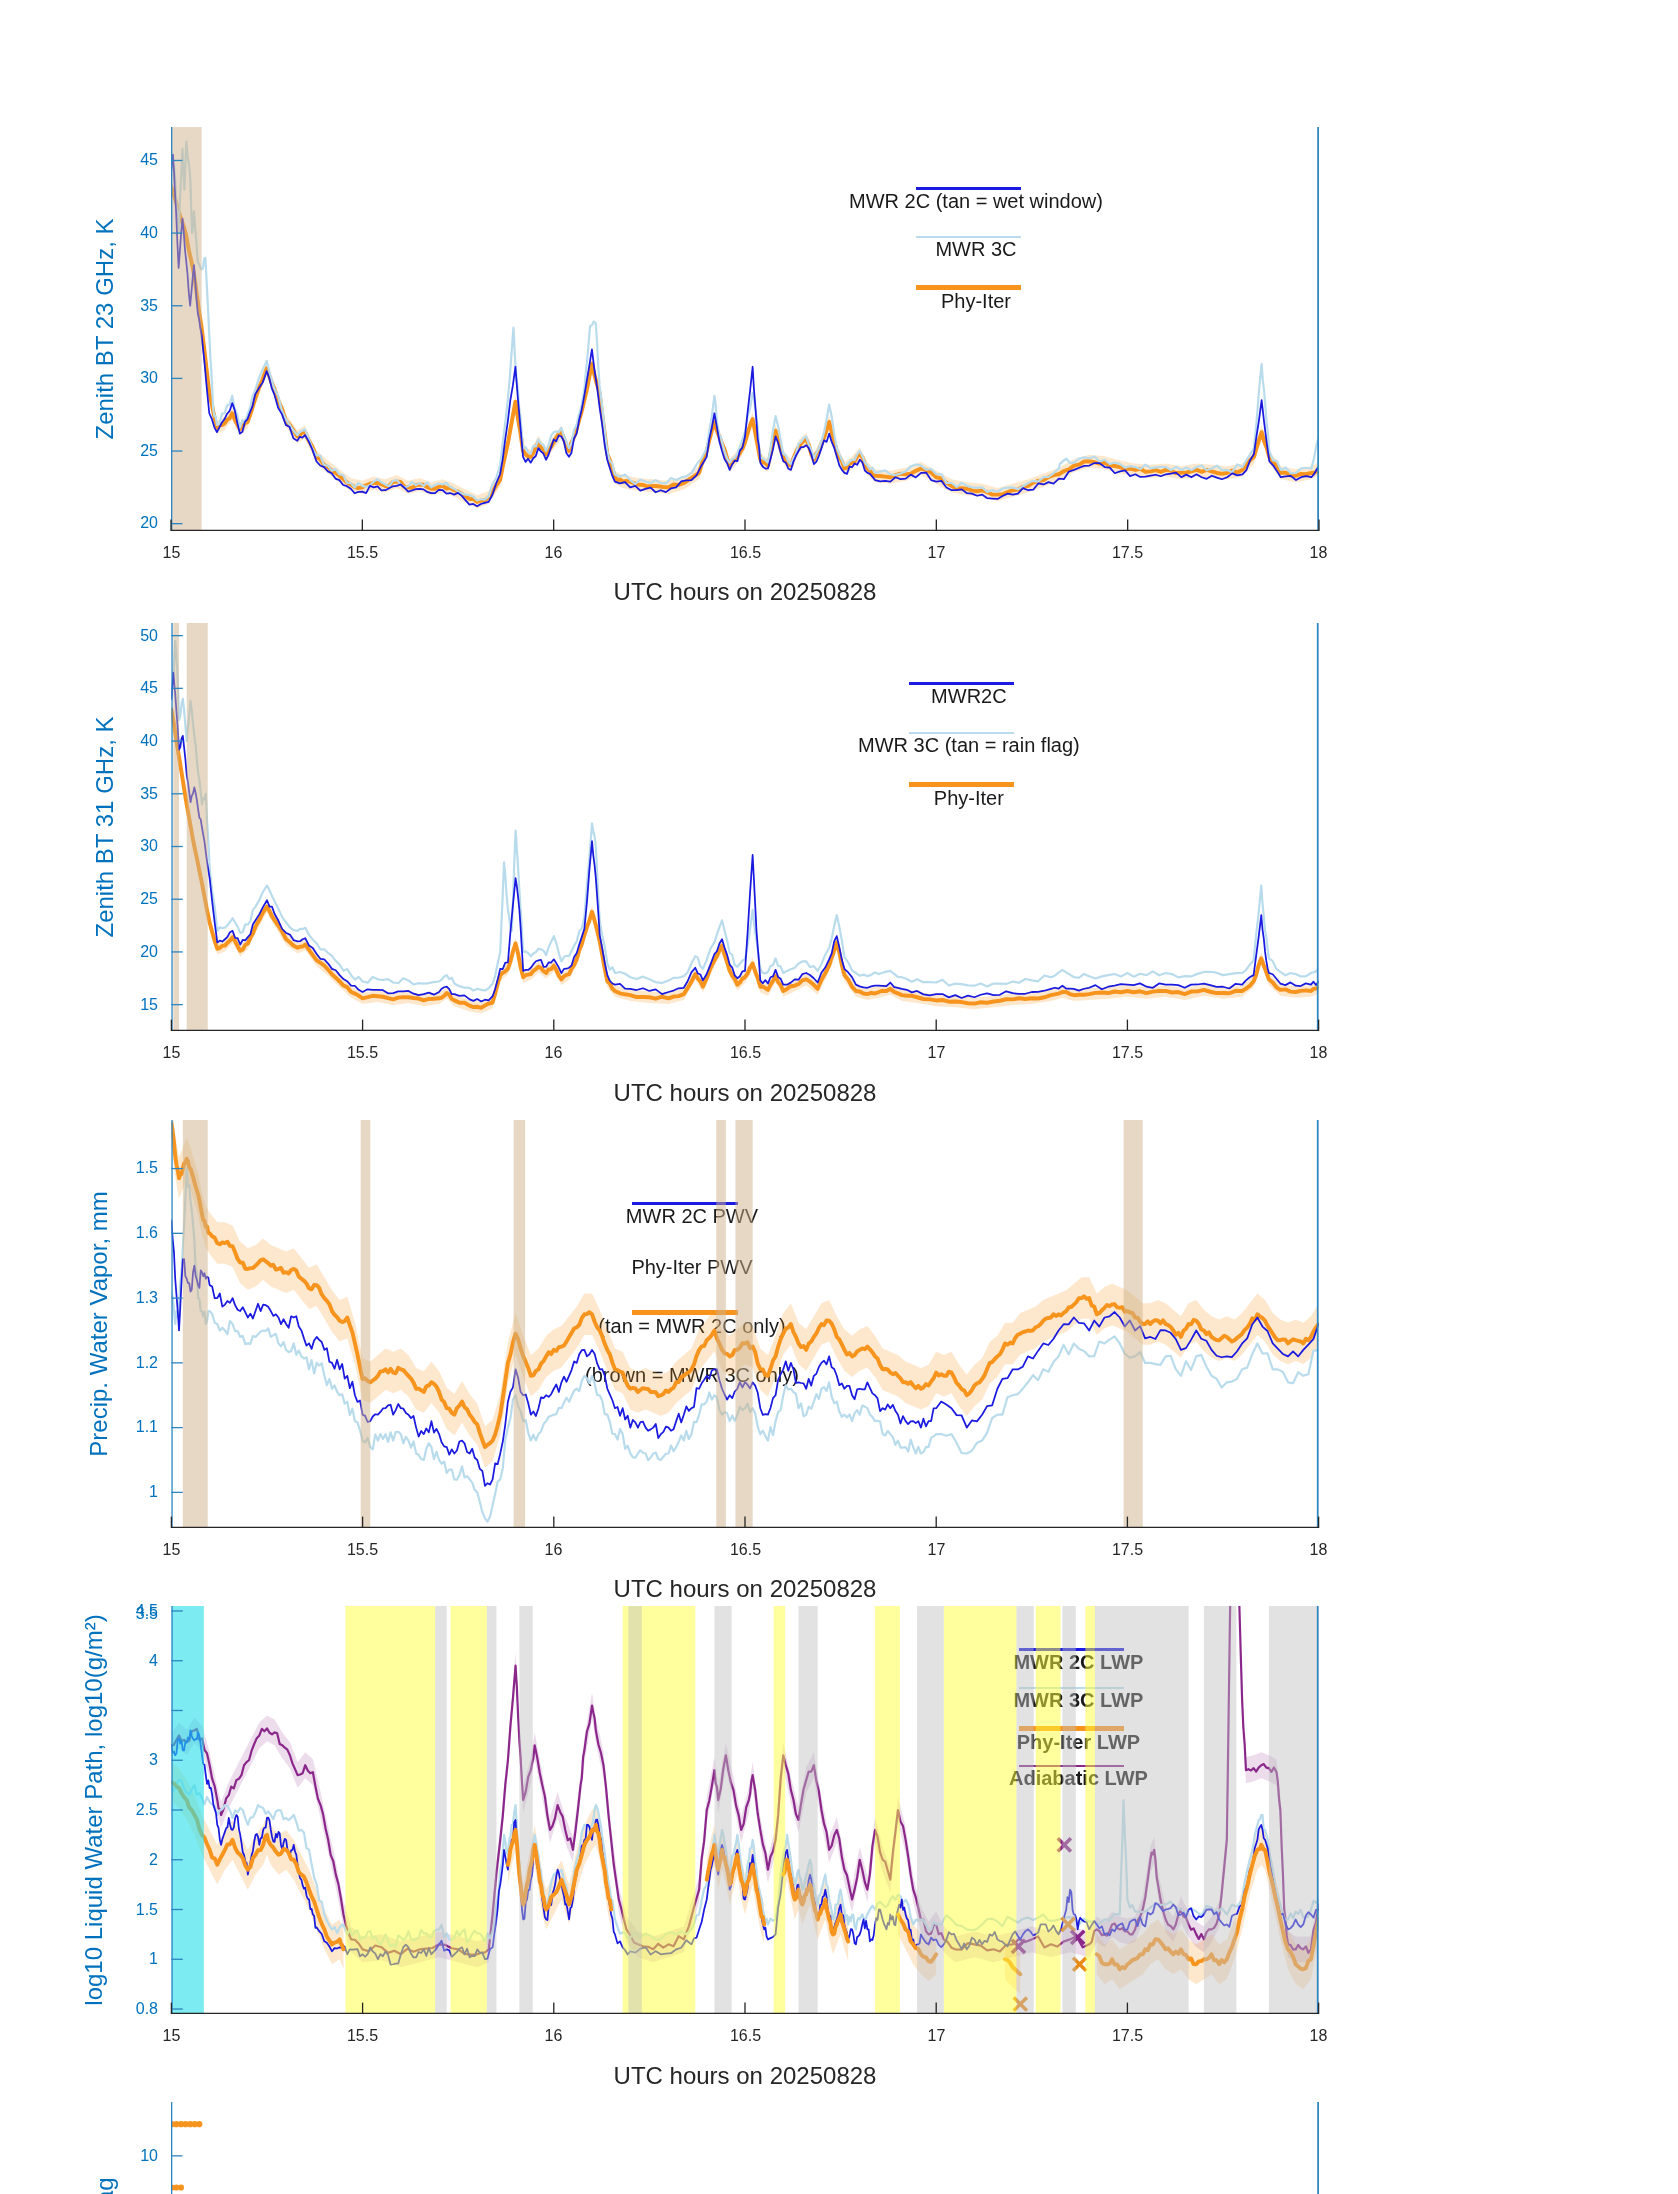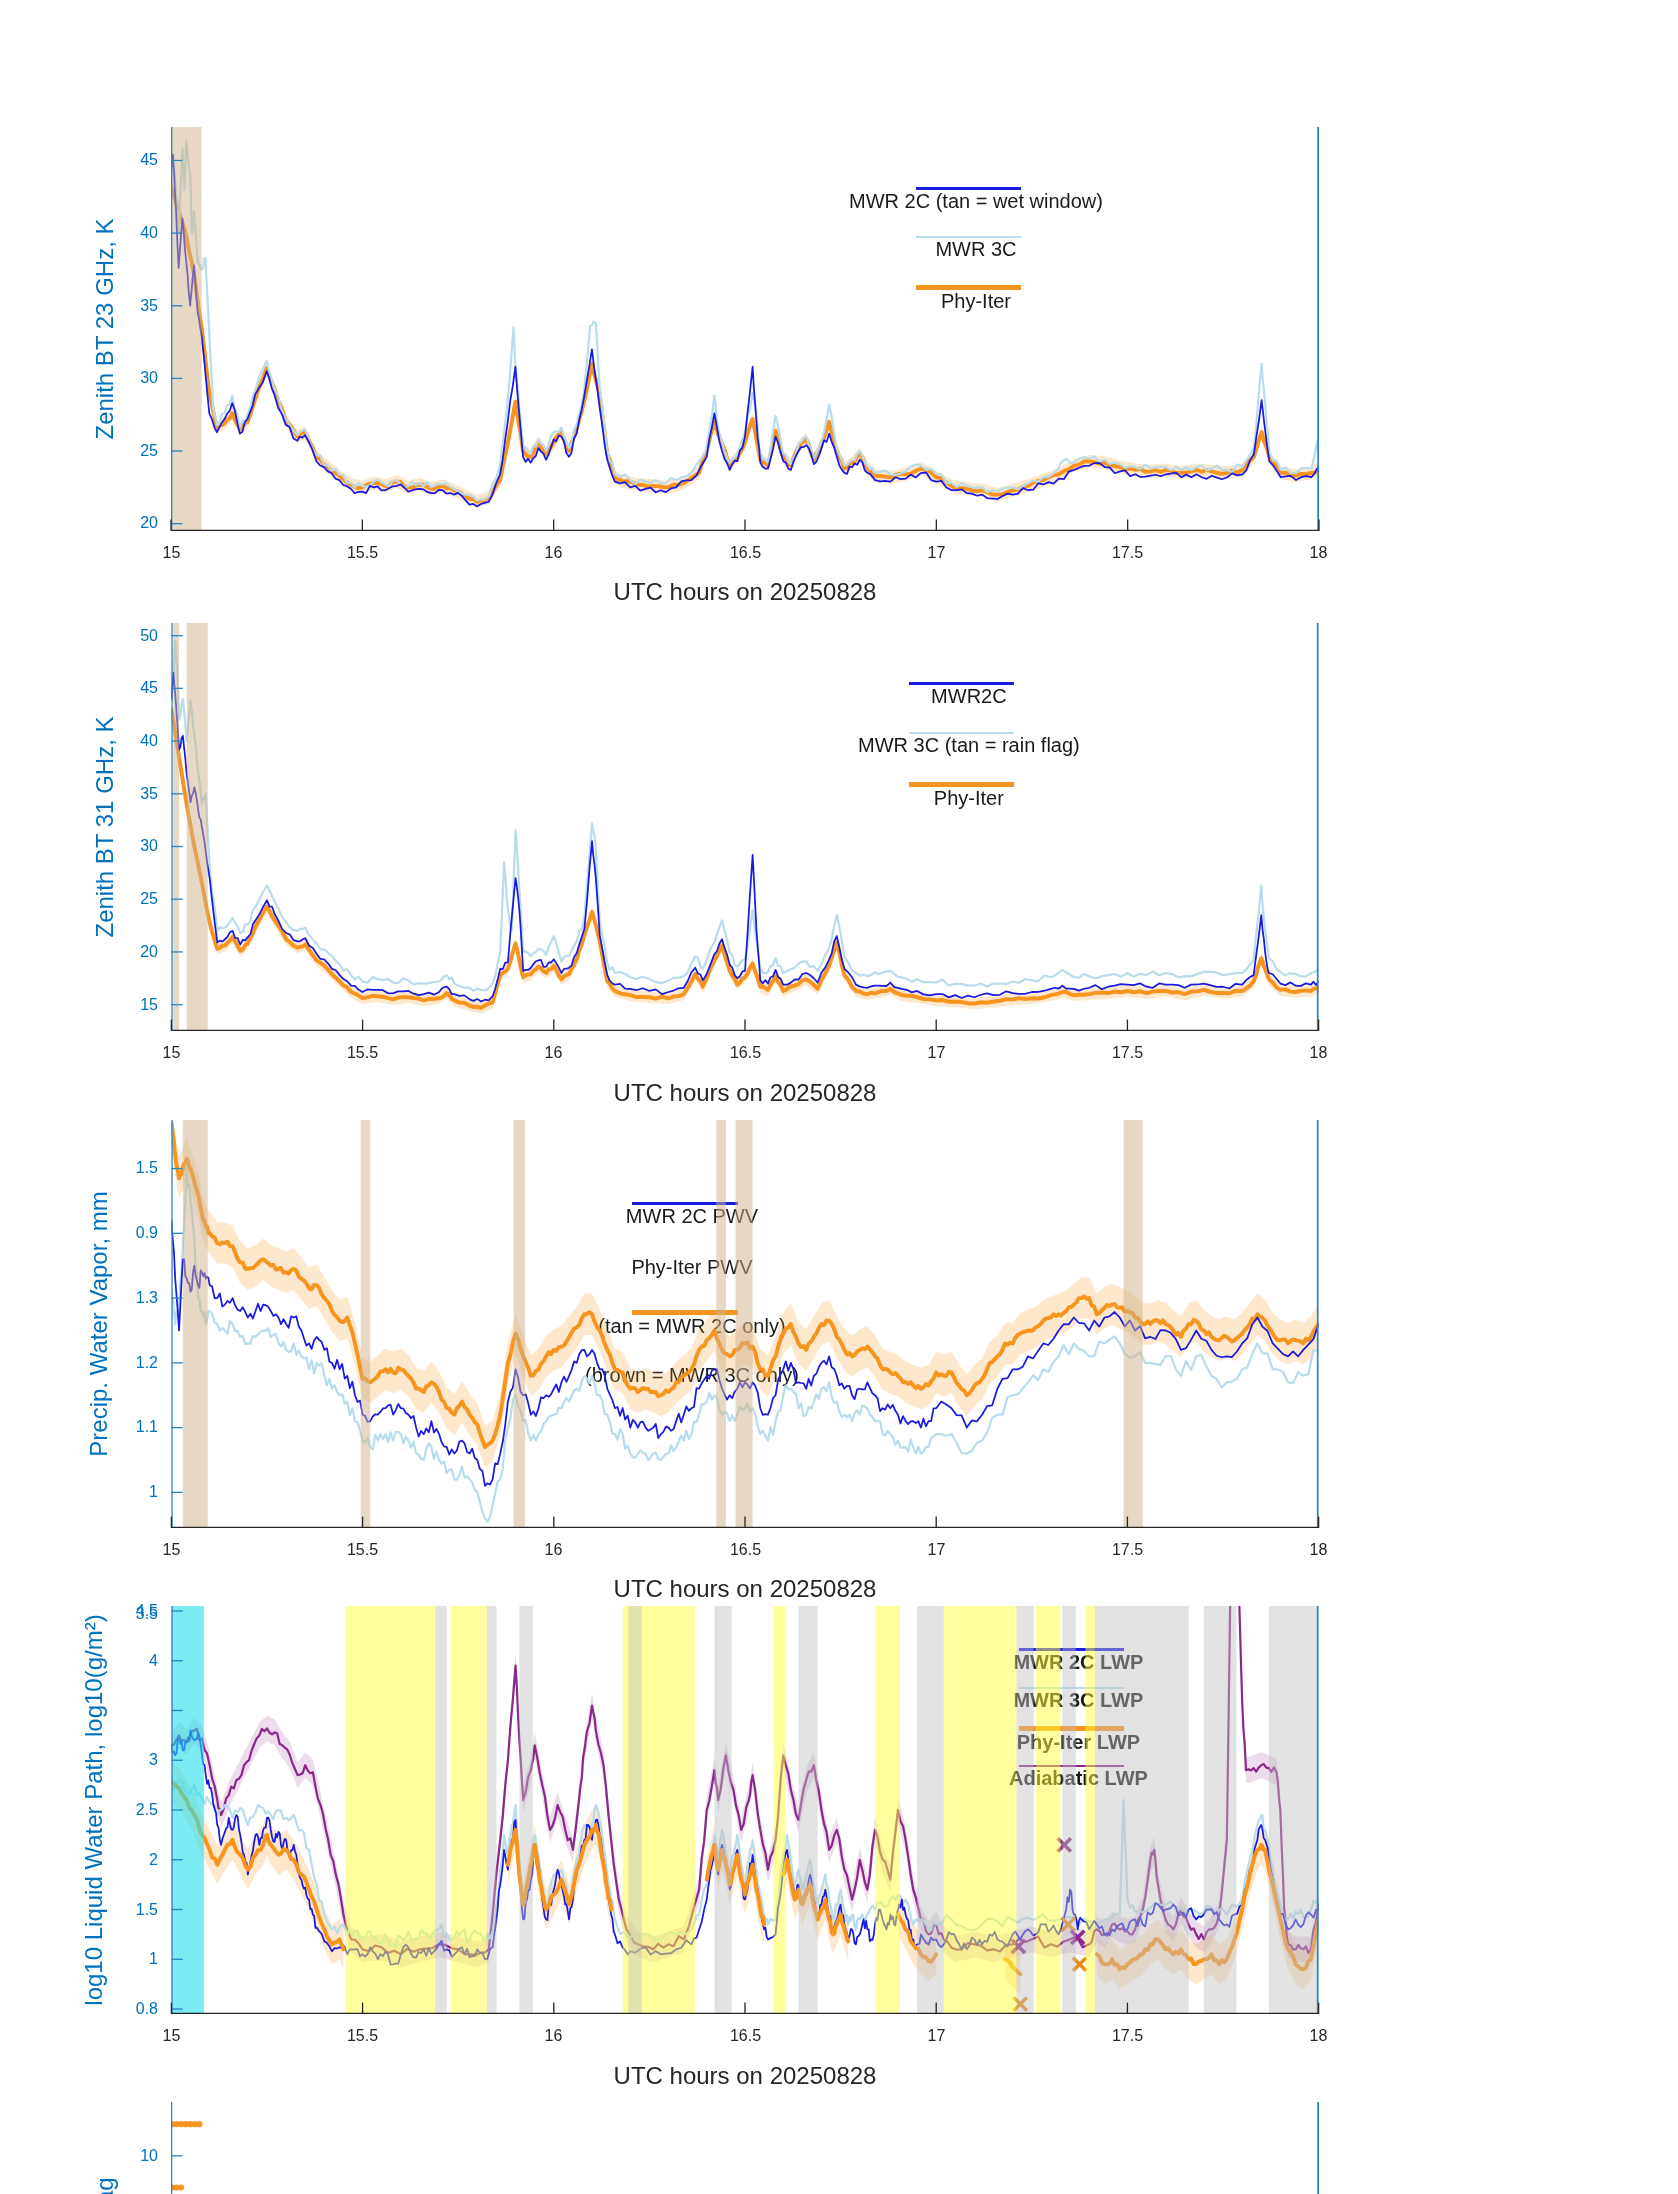--- a/index.html
+++ b/index.html
@@ -218,21 +218,21 @@
       <line x1="871.6666666666666" y1="930" x2="871.6666666666666" y2="904" stroke="#262626" stroke-width="3"></line>
       <line x1="1307.5" y1="930" x2="1307.5" y2="904" stroke="#262626" stroke-width="3"></line>
       <line x1="1743.3333333333333" y1="930" x2="1743.3333333333333" y2="904" stroke="#262626" stroke-width="3"></line>
       <line x1="2179.166666666667" y1="930" x2="2179.166666666667" y2="904" stroke="#262626" stroke-width="3"></line>
       <line x1="2615" y1="930" x2="2615" y2="904" stroke="#262626" stroke-width="3"></line>
     </svg>
     <div class="ticklab yt" style="left: 83px; top: 1480px;">1</div>
     <div class="ticklab yt" style="left: 83px; top: 1415px;">1.1</div>
     <div class="ticklab yt" style="left: 83px; top: 1351px;">1.2</div>
     <div class="ticklab yt" style="left: 83px; top: 1286px;">1.3</div>
-    <div class="ticklab yt" style="left: 83px; top: 1221px;">0.9</div>
+    <div class="ticklab yt" style="left: 83px; top: 1221px;">1.6</div>
     <div class="ticklab yt" style="left: 83px; top: 1156px;">1.5</div>
     <div class="ticklab xt" style="left: 123px; top: 1538px;">15</div>
     <div class="ticklab xt" style="left: 314px; top: 1538px;">15.5</div>
     <div class="ticklab xt" style="left: 505px; top: 1538px;">16</div>
     <div class="ticklab xt" style="left: 697px; top: 1538px;">16.5</div>
     <div class="ticklab xt" style="left: 888px; top: 1538px;">17</div>
     <div class="ticklab xt" style="left: 1079px; top: 1538px;">17.5</div>
     <div class="ticklab xt" style="left: 1270px; top: 1538px;">18</div>
     <svg width="1148" height="408" class="plot" style="left:171px;top:1606px" viewBox="0 0 2615 930">
       <defs>

